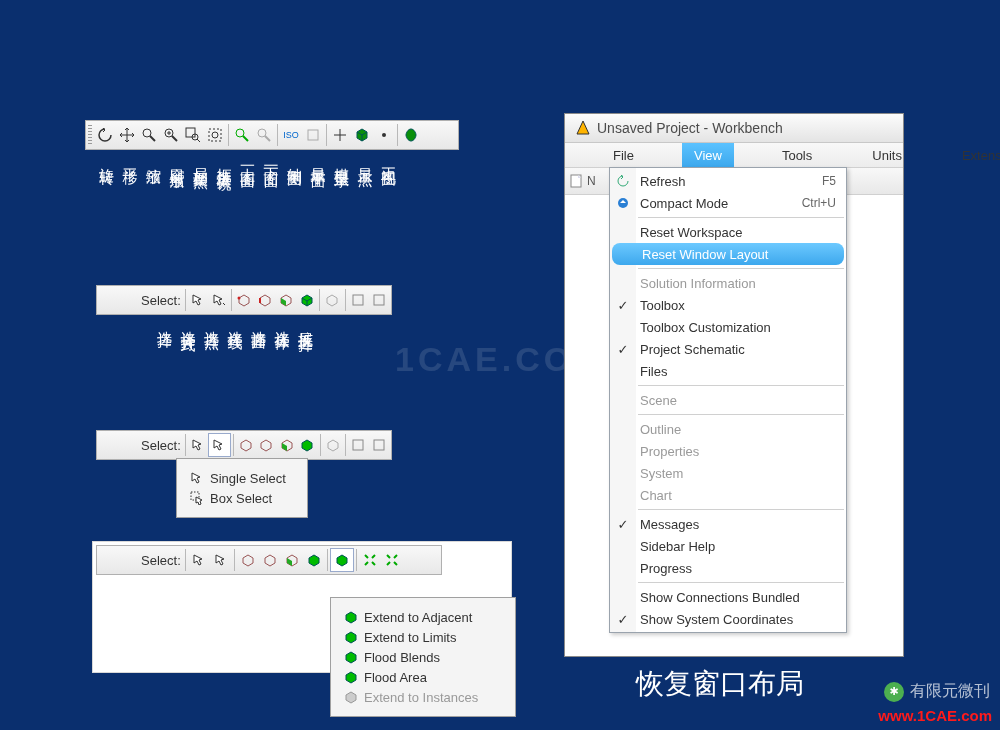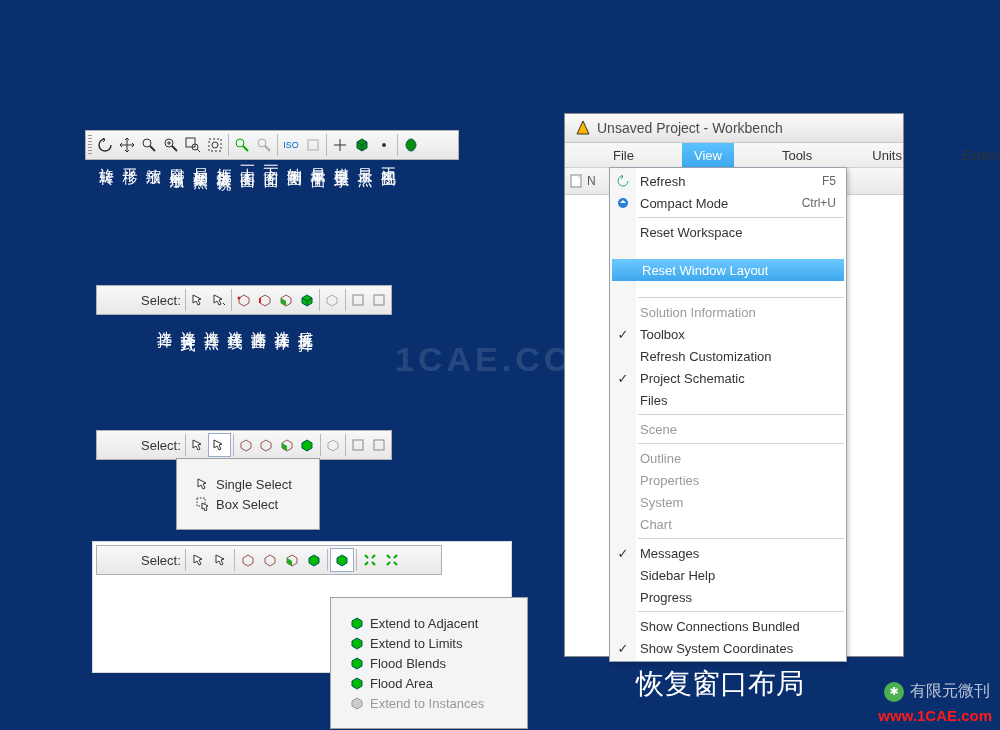--- a/index.html
+++ b/index.html
@@ -56,21 +56,21 @@
     text-orientation: upright;
     letter-spacing:2px;
     margin-right:7px;
     line-height:1.1;
   }
   
   .dropdown {
     position:absolute;
     background:#f4f4f4;
     border:1px solid #a0a0a0;
-    padding:15px;
+    padding:9px;
     font-size:13px;
     color:#333;
   }
   .dditem {
     display:flex;
     align-items:center;
     height:20px;
     padding:0 6px 0 2px;
     cursor:pointer;
   }
@@ -141,22 +141,22 @@
     align-items:center;
     font-size:13px;
     color:#333;
     cursor:pointer;
     position:relative;
   }
   .wm-item.disabled { color:#9a9a9a; cursor:default;}
   .wm-item.highlight {
     background:linear-gradient(#6cc9ff,#3da8ed);
     color:#fff;
-    margin:16px 2px;
-    border-radius:0;
+    margin:0 2px;
+    border-radius:8px;
   }
   .wm-check { width:26px; display:flex; align-items:center; justify-content:center; color:#333;}
   .wm-item.highlight .wm-check { color:#fff; }
   .wm-label { flex:1; padding-left:4px;}
   .wm-shortcut { padding-right:10px; color:#666; font-size:12px;}
   .wm-sep { height:1px; background:#d0d0d0; margin:3px 2px 3px 28px;}
   .caption {
     position:absolute;
     left:636px;
     top:665px;
@@ -181,21 +181,21 @@
     font-size:15px;
     font-weight:bold;
   }
   .ext-area { position:absolute; background:#fff; border:1px solid #d8d8d8;}
 </style>
 </head>
 <body>
 
 <div class="watermark">1CAE.COM</div>
 
-<div class="toolbar" style="left:85px;top:130px;width:368px;">
+<div class="toolbar" style="left:85px;top:120px;width:368px;">
   <div class="tb-grip"></div>
   <div class="tb-btn">
       <svg width="16" height="16">
         <path d="M8 2a6 6 0 1 0 6 6" fill="none" stroke="#333" stroke-width="1.5"></path>
         <path d="M6 1l2 2-2 2" fill="none" stroke="#333"></path>
       </svg>
     </div>
   <div class="tb-btn">
       <svg width="16" height="16">
         <path d="M8 1v14M1 8h14M8 1l-2 2M8 1l2 2M8 15l-2-2M8 15l2-2M1 8l2-2M1 8l2 2M15 8l-2-2M15 8l-2 2" stroke="#333" fill="none"></path>
@@ -584,21 +584,21 @@
       <div class="wm-item disabled">
         <span class="wm-check"></span>
         <span class="wm-label">Solution Information</span>
       </div>
       <div class="wm-item">
         <span class="wm-check">✓</span>
         <span class="wm-label">Toolbox</span>
       </div>
       <div class="wm-item">
         <span class="wm-check"></span>
-        <span class="wm-label">Refresh Customization</span>
+        <span class="wm-label">Toolbox Customization</span>
       </div>
       <div class="wm-item">
         <span class="wm-check">✓</span>
         <span class="wm-label">Project Schematic</span>
       </div>
       <div class="wm-item">
         <span class="wm-check"></span>
         <span class="wm-label">Files</span>
       </div>
       <div class="wm-sep"></div>

